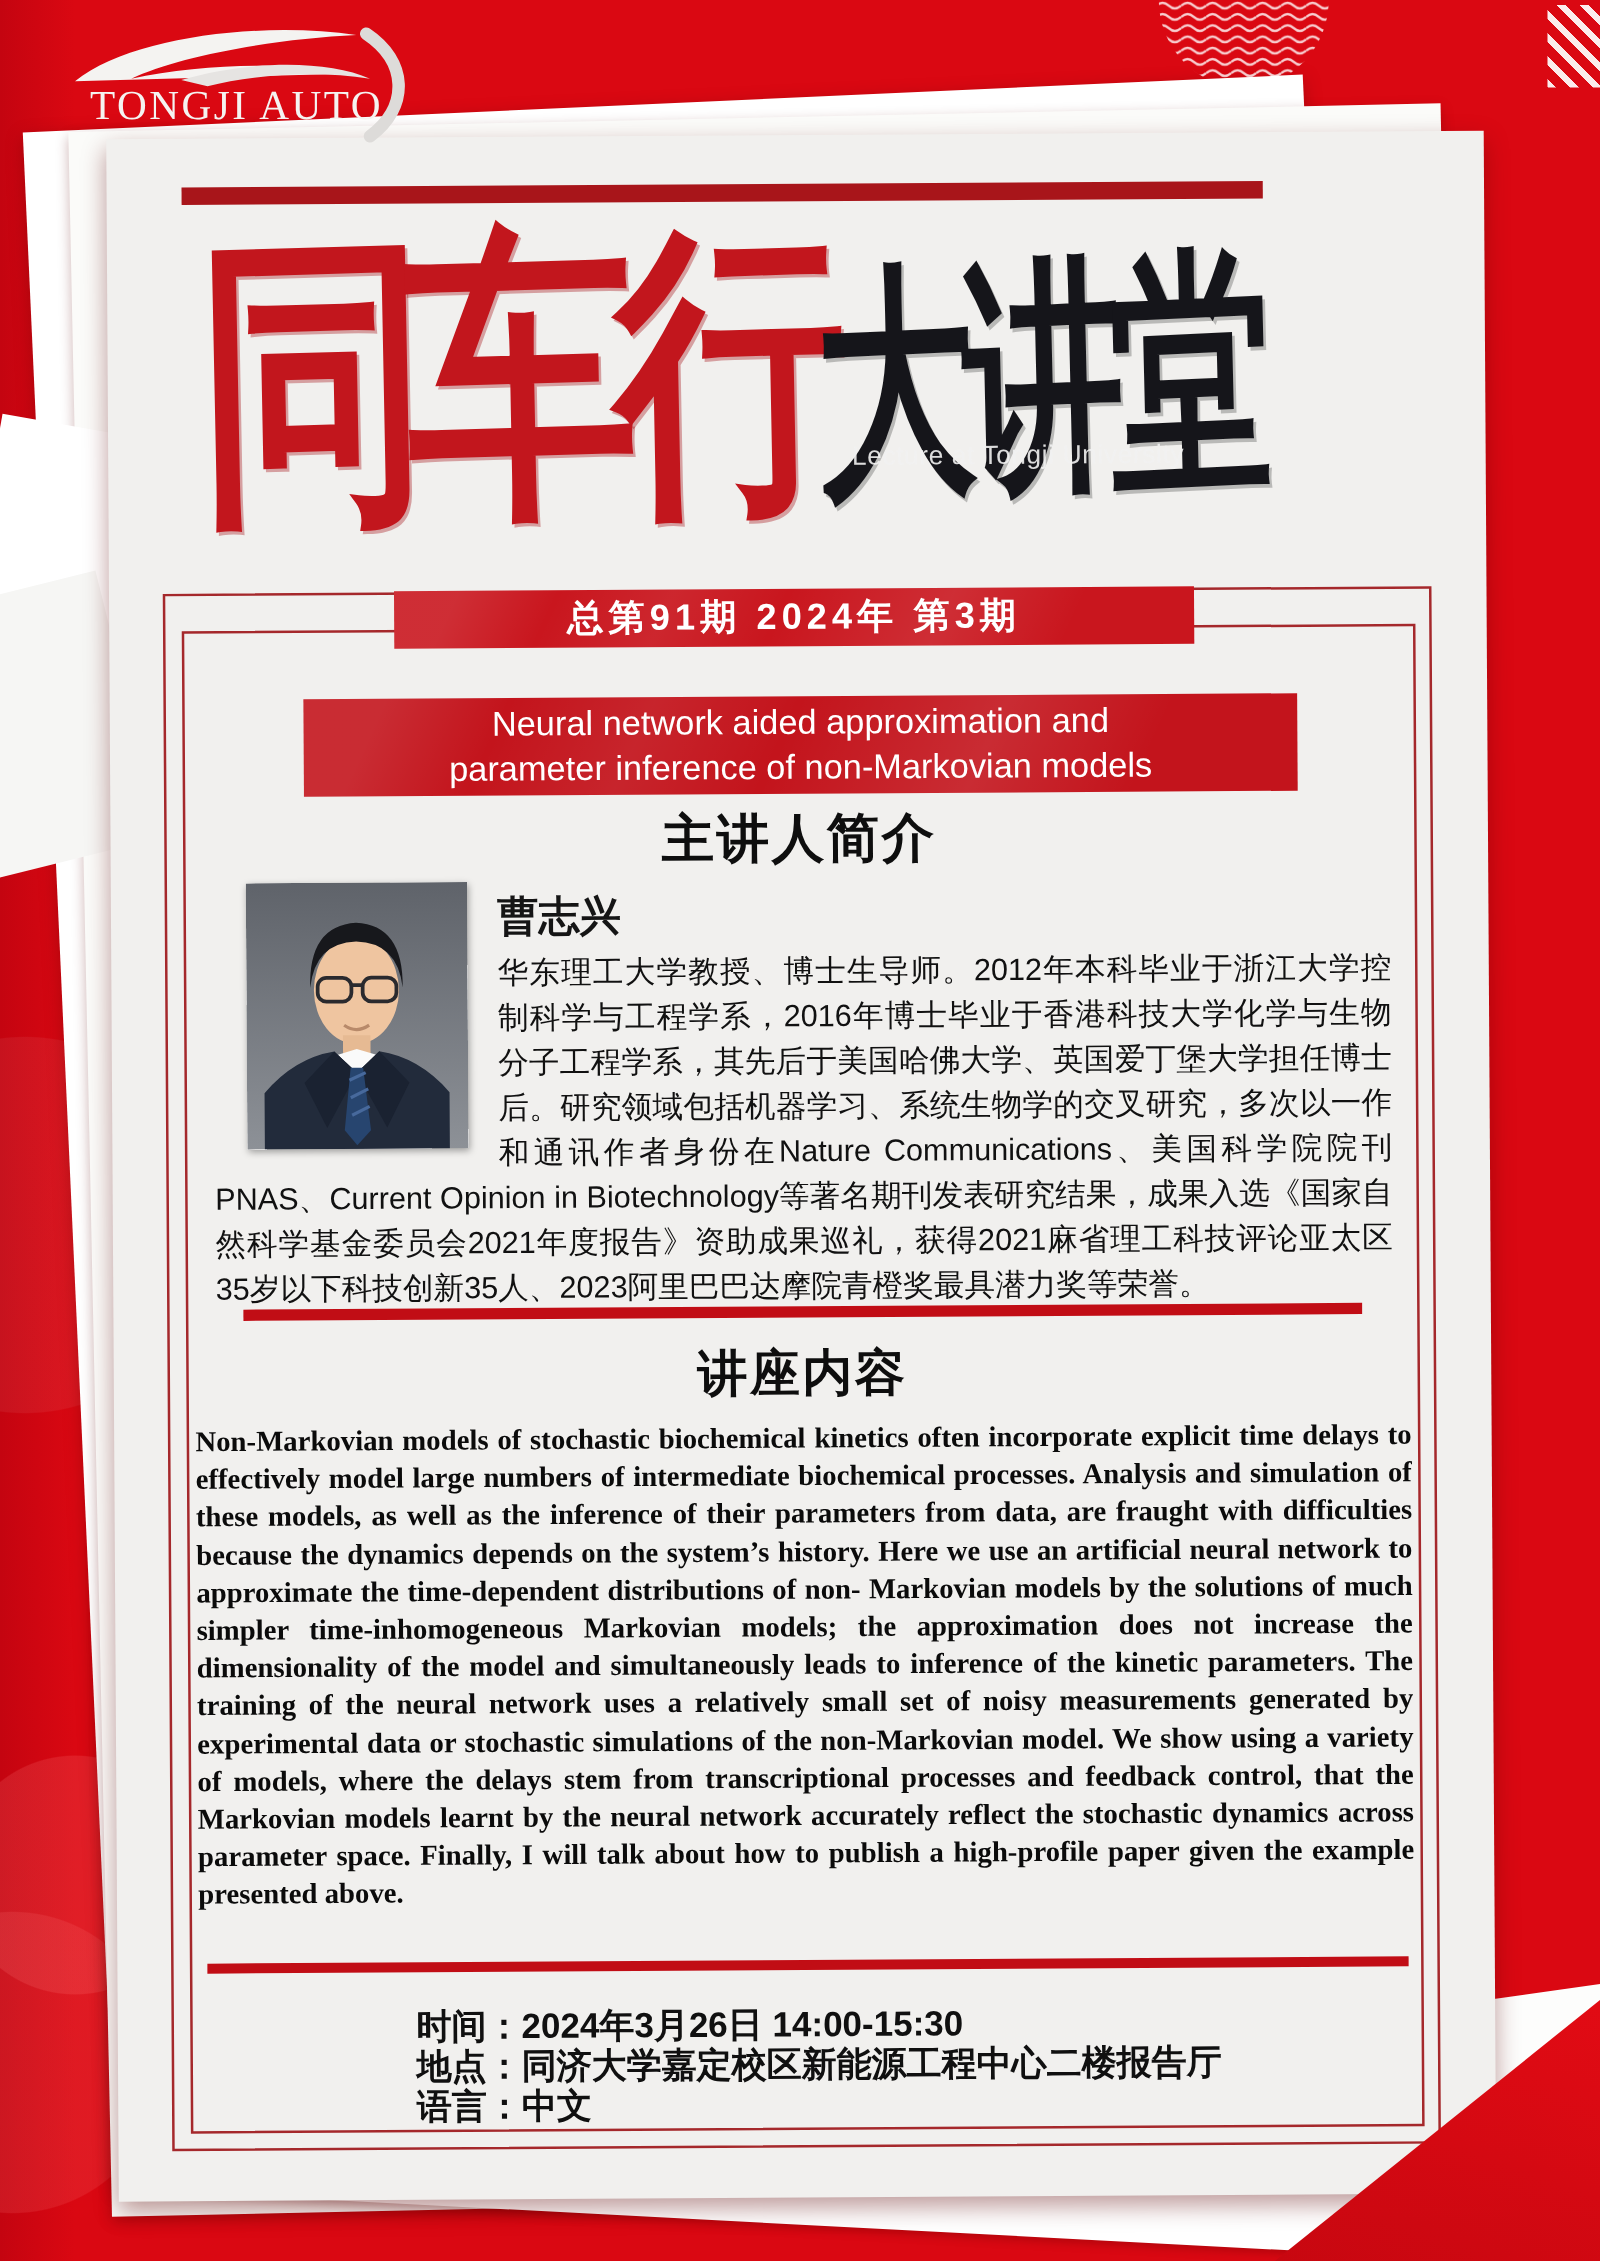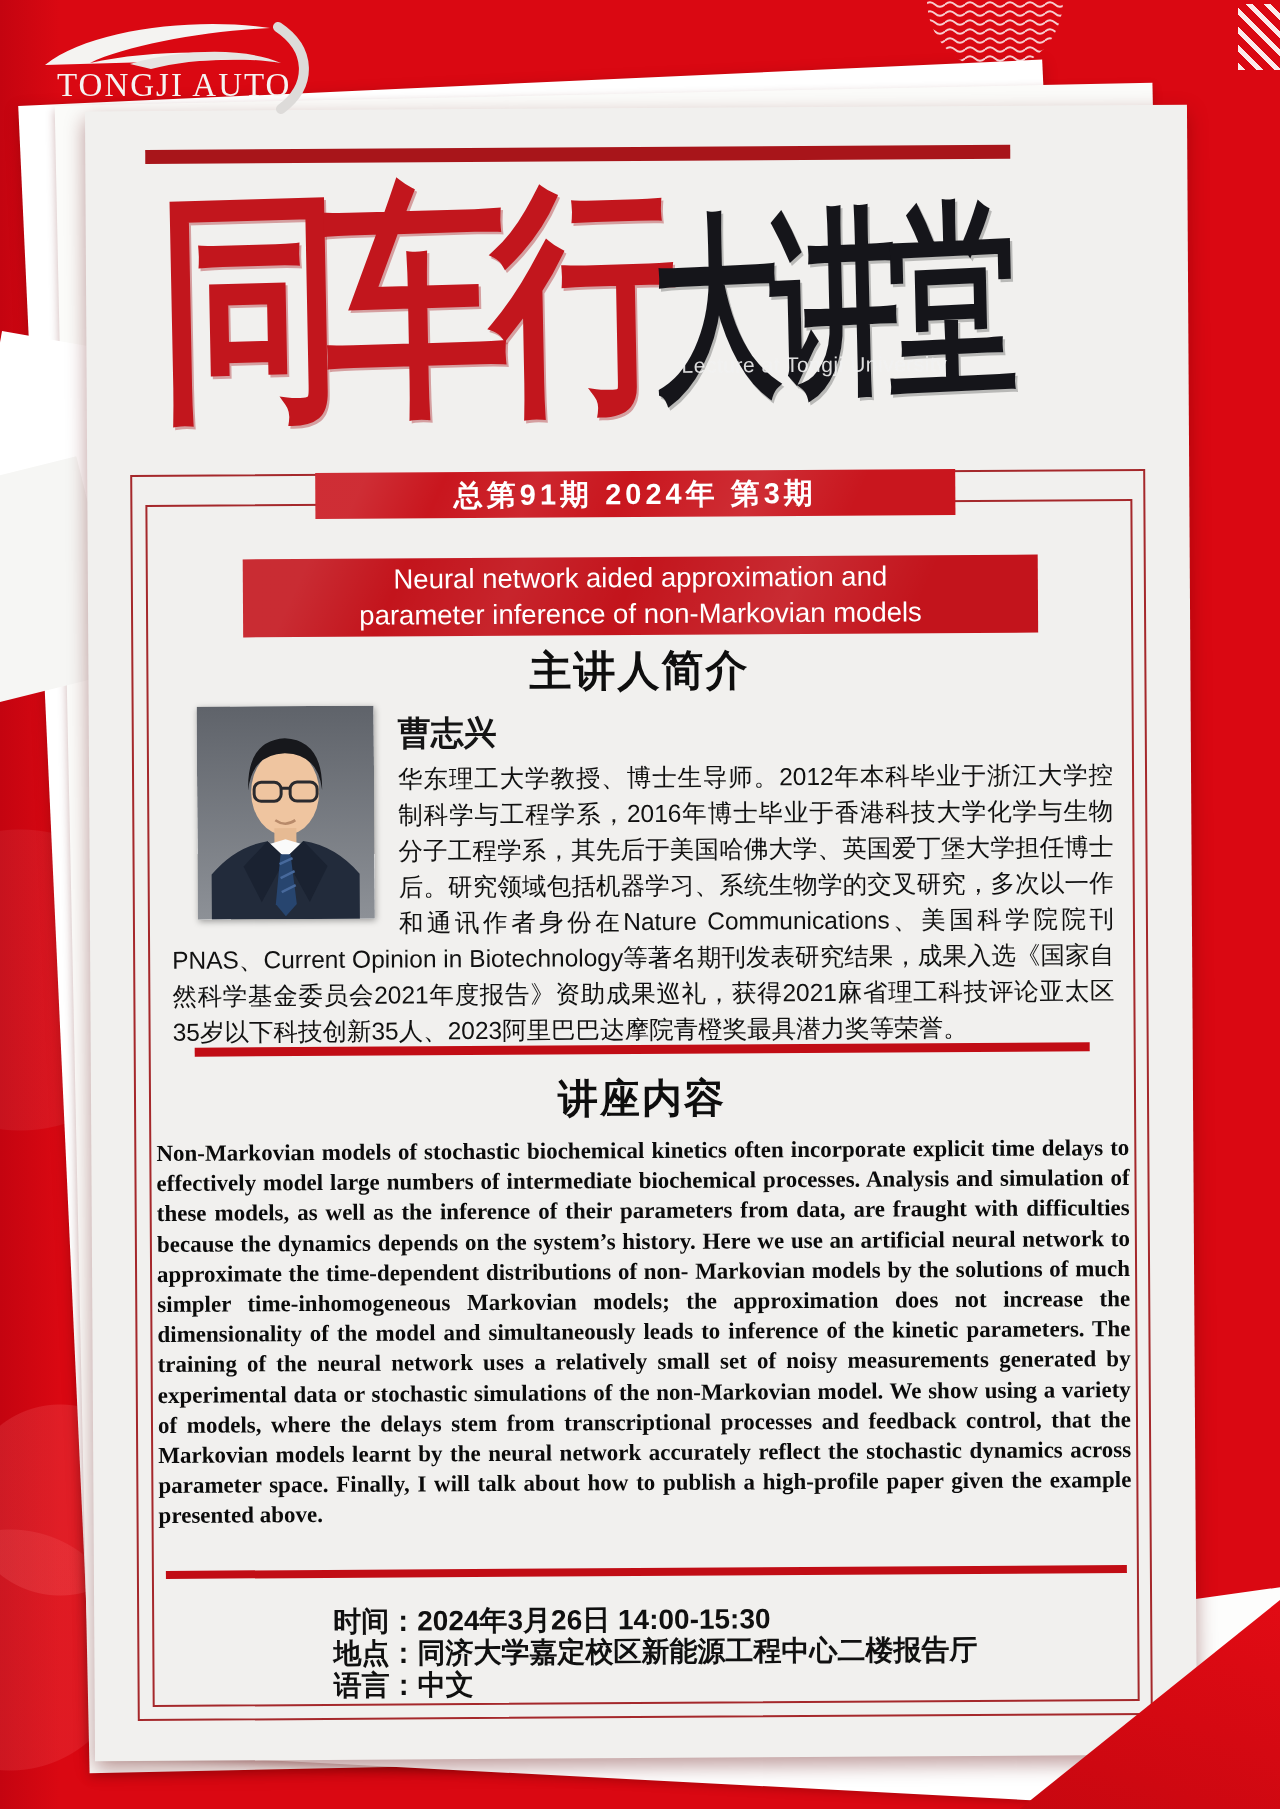--- a/index.html
+++ b/index.html
@@ -9,21 +9,21 @@
   .poster{
     position:relative; width:1280px; height:1809px; overflow:hidden;
     background:
       radial-gradient(circle at 20px 980px, rgba(255,255,255,.06) 0 150px, transparent 151px),
       radial-gradient(circle at 60px 1500px, rgba(255,130,130,.18) 0 95px, transparent 96px),
       radial-gradient(circle at 10px 1650px, rgba(255,130,130,.15) 0 120px, transparent 121px),
       linear-gradient(90deg,#c40410 0,#da0812 60px,#da0812 100%);
   }
 
   
-  .logo{ position:absolute; left:35px; top:15px; width:290px; height:100px; z-index:6; }
+  .logo{ position:absolute; left:50px; top:15px; width:290px; height:100px; z-index:6; }
   .logo svg{ position:absolute; left:0; top:0; }
   .logo-text{
     position:absolute; left:22px; top:52px; color:#f5f3f1;
     font-family:"Liberation Serif", serif; font-size:33px; letter-spacing:2px; white-space:nowrap;
   }
   .wavy{ position:absolute; left:925px; top:0; z-index:1; }
   .stripes{
     position:absolute; left:1238px; top:4px; width:42px; height:66px; z-index:1;
     background:repeating-linear-gradient(45deg, rgba(255,255,255,.92) 0 5px, transparent 5px 13px);
   }

